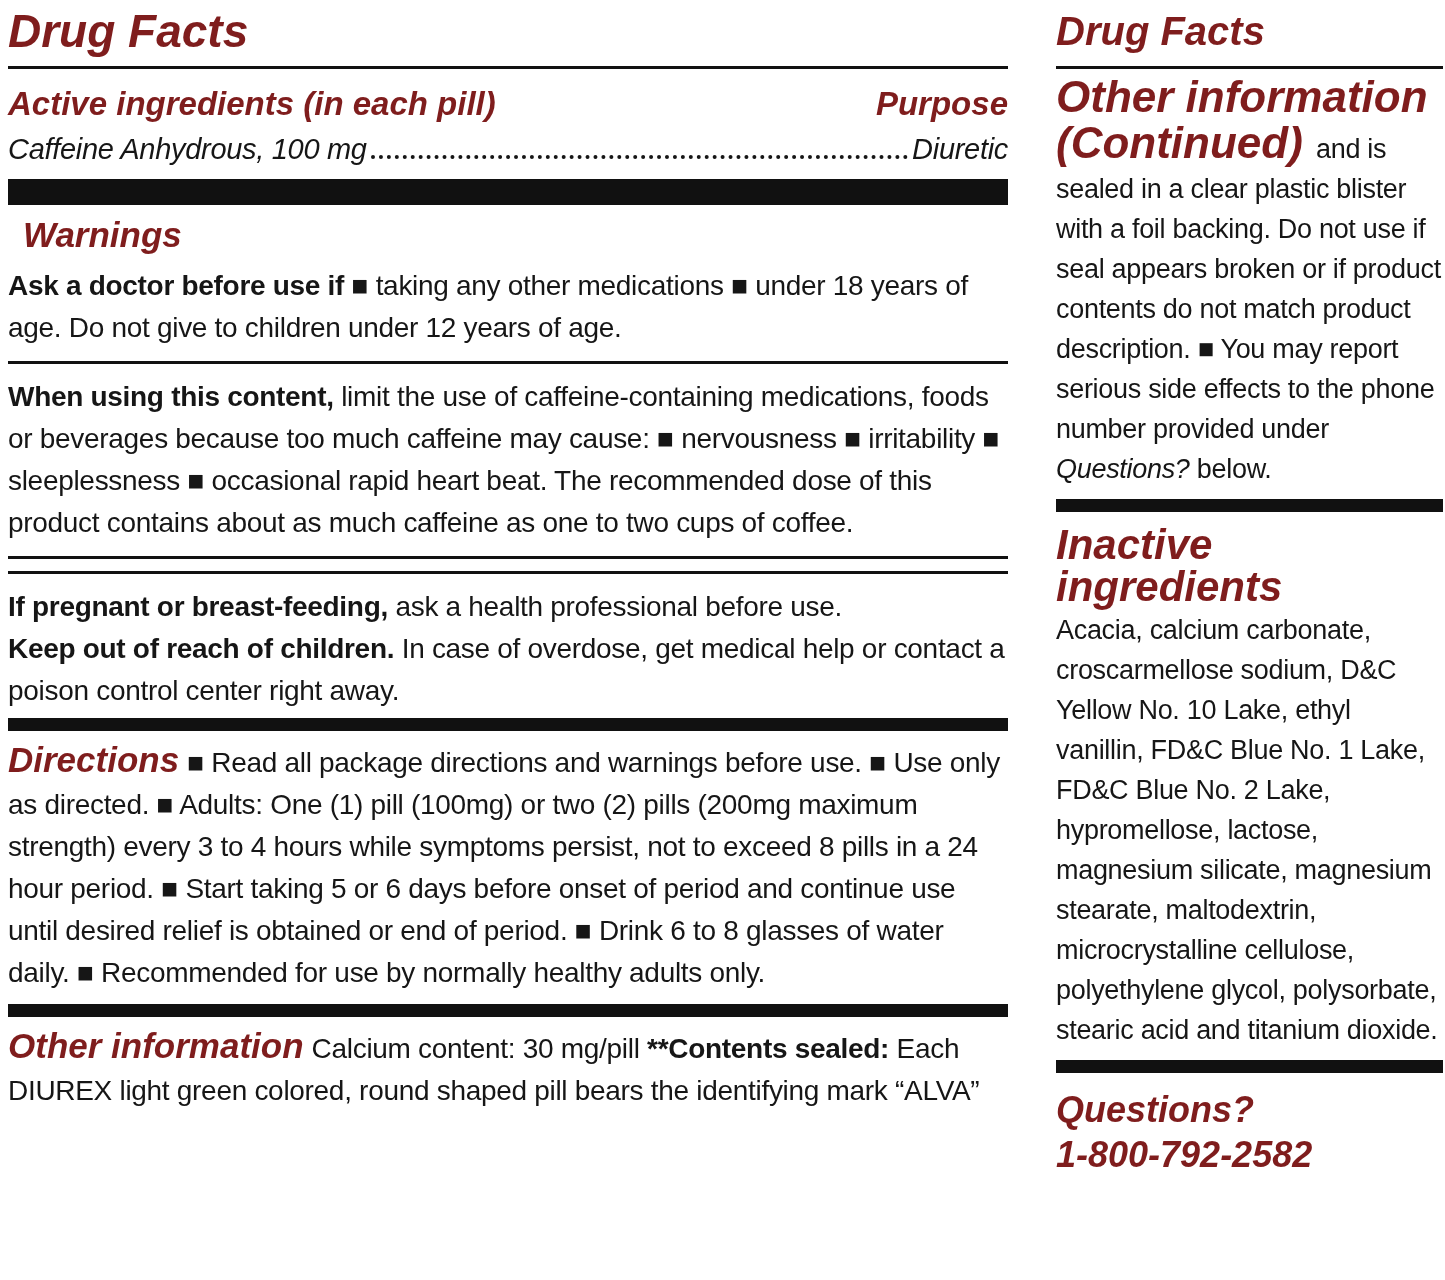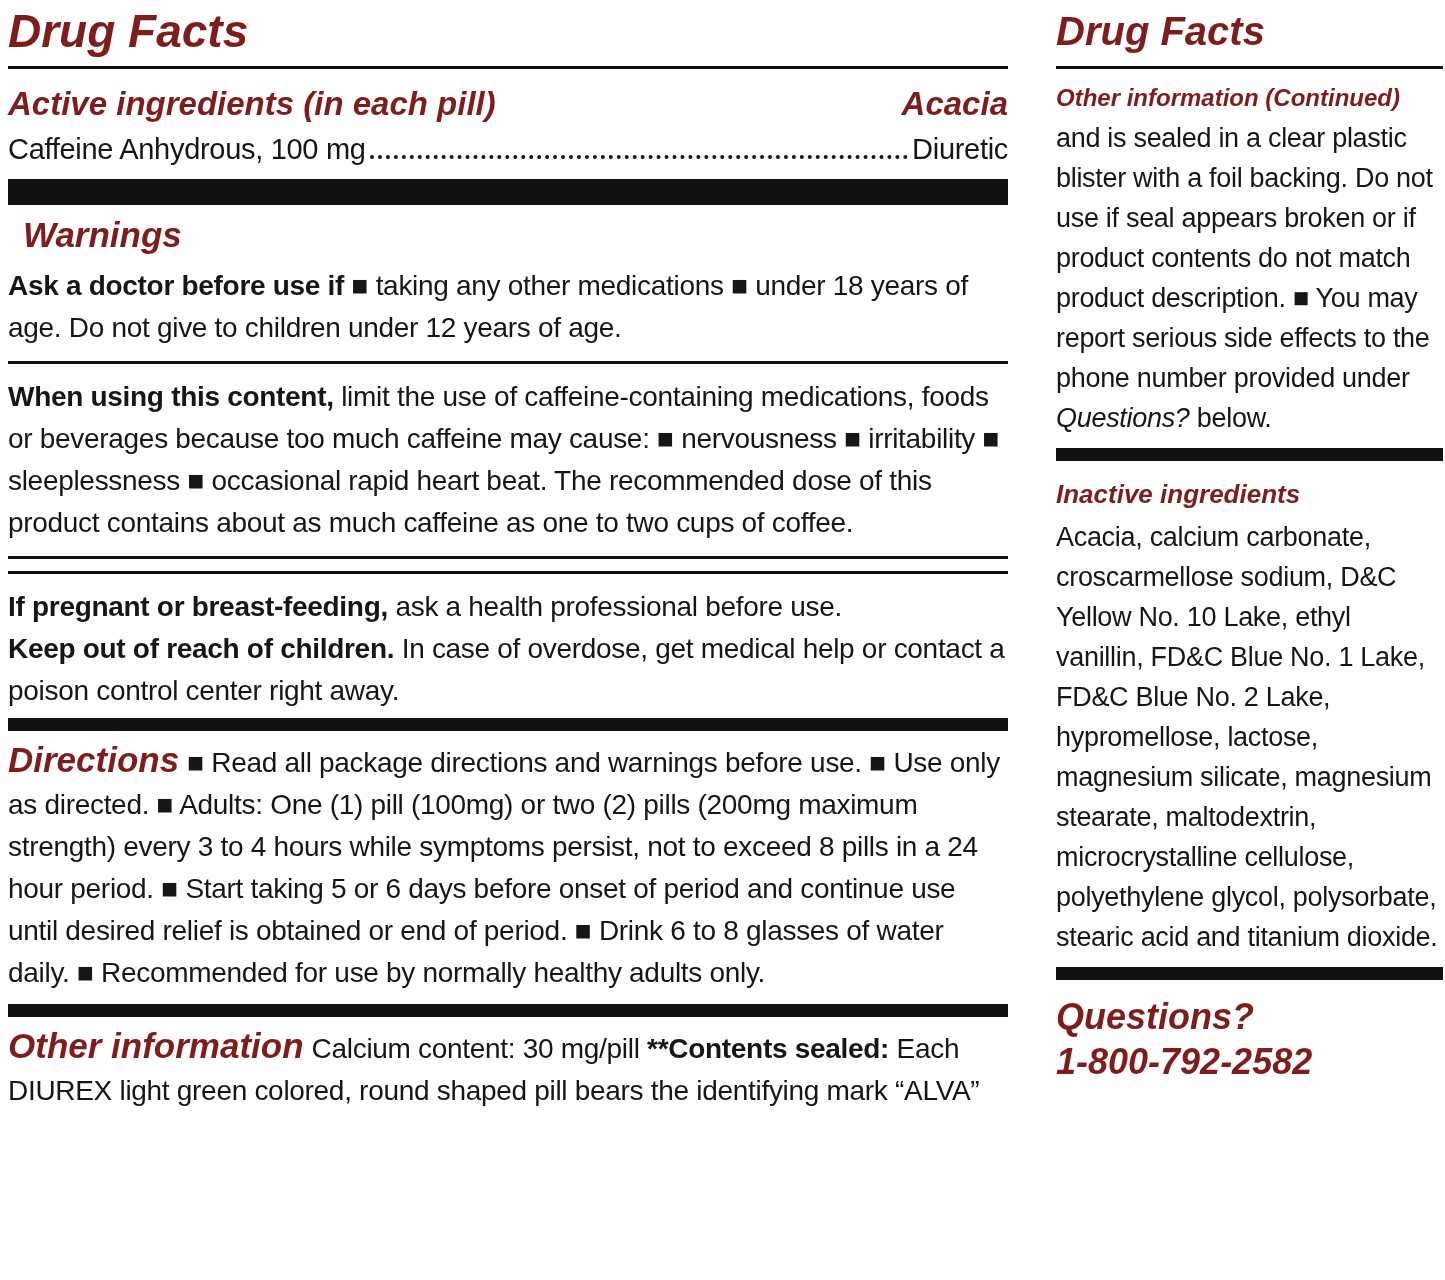--- a/index.html
+++ b/index.html
@@ -54,20 +54,21 @@
     line-height: 38px;
     margin: 16px 0 8px 0;
   }
   .ai-row {
     display: flex;
     align-items: flex-end;
     font-size: 29px;
     line-height: 36px;
     letter-spacing: -0.3px;
     margin-bottom: 12px;
+    font-style: italic;
   }
   .dots {
     flex: 1;
     border-bottom: 4px dotted #161616;
     margin: 0 4px 8px 4px;
   }
   .body {
     font-size: 28px;
     line-height: 42px;
     letter-spacing: -0.3px;
@@ -89,26 +90,26 @@
   .col-right .body {
     font-size: 27px;
     line-height: 40px;
   }
   .rt-title {
     font-size: 40px;
     line-height: 46px;
     margin: 0 0 12px 0;
   }
   .rsec-h {
-    font-size: 24px;
+    font-size: 44px;
     letter-spacing: 0;
     margin-right: 6px;
   }
   .rsec-h-block {
-    font-size: 26px;
+    font-size: 42px;
     line-height: 42px;
     margin: 12px 0 2px 0;
   }
   .rq {
     font-size: 36px;
     line-height: 45px;
   }
   .rq-wrap { margin-top: 14px; }
 </style>
 </head>
@@ -117,21 +118,21 @@
 <div class="page">
 
   <div class="col-left">
 
     <div class="lt-title h-blue">Drug Facts</div>
 
     <div class="rule"></div>
 
     <div class="ai-head">
       <span class="h-blue">Active ingredients (in each pill)</span>
-      <span class="h-blue">Acacia</span>
+      <span class="h-blue">Purpose</span>
     </div>
 
     <div class="ai-row">
       <span>Caffeine Anhydrous, 100 mg</span>
       <span class="dots"></span>
       <span>Diuretic</span>
     </div>
 
     <div class="bar"></div>
 

